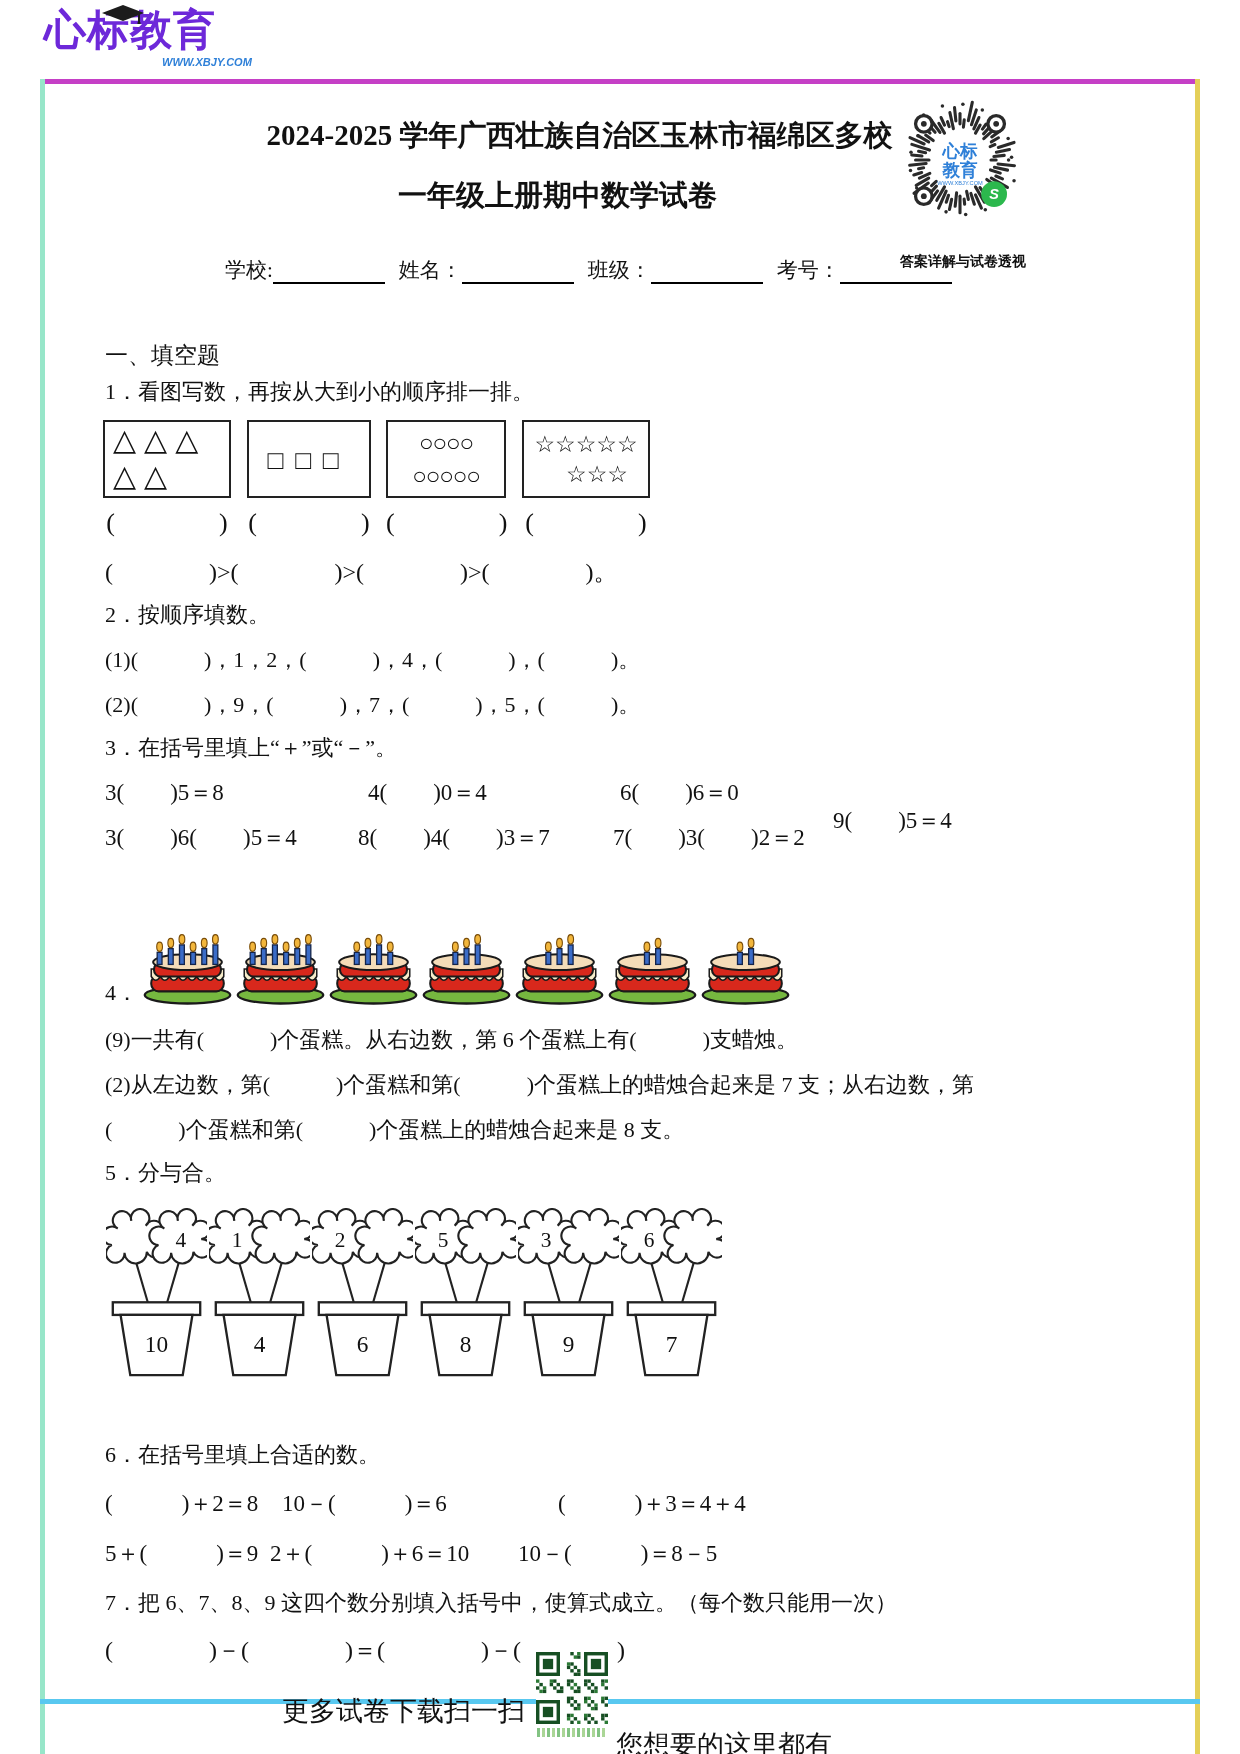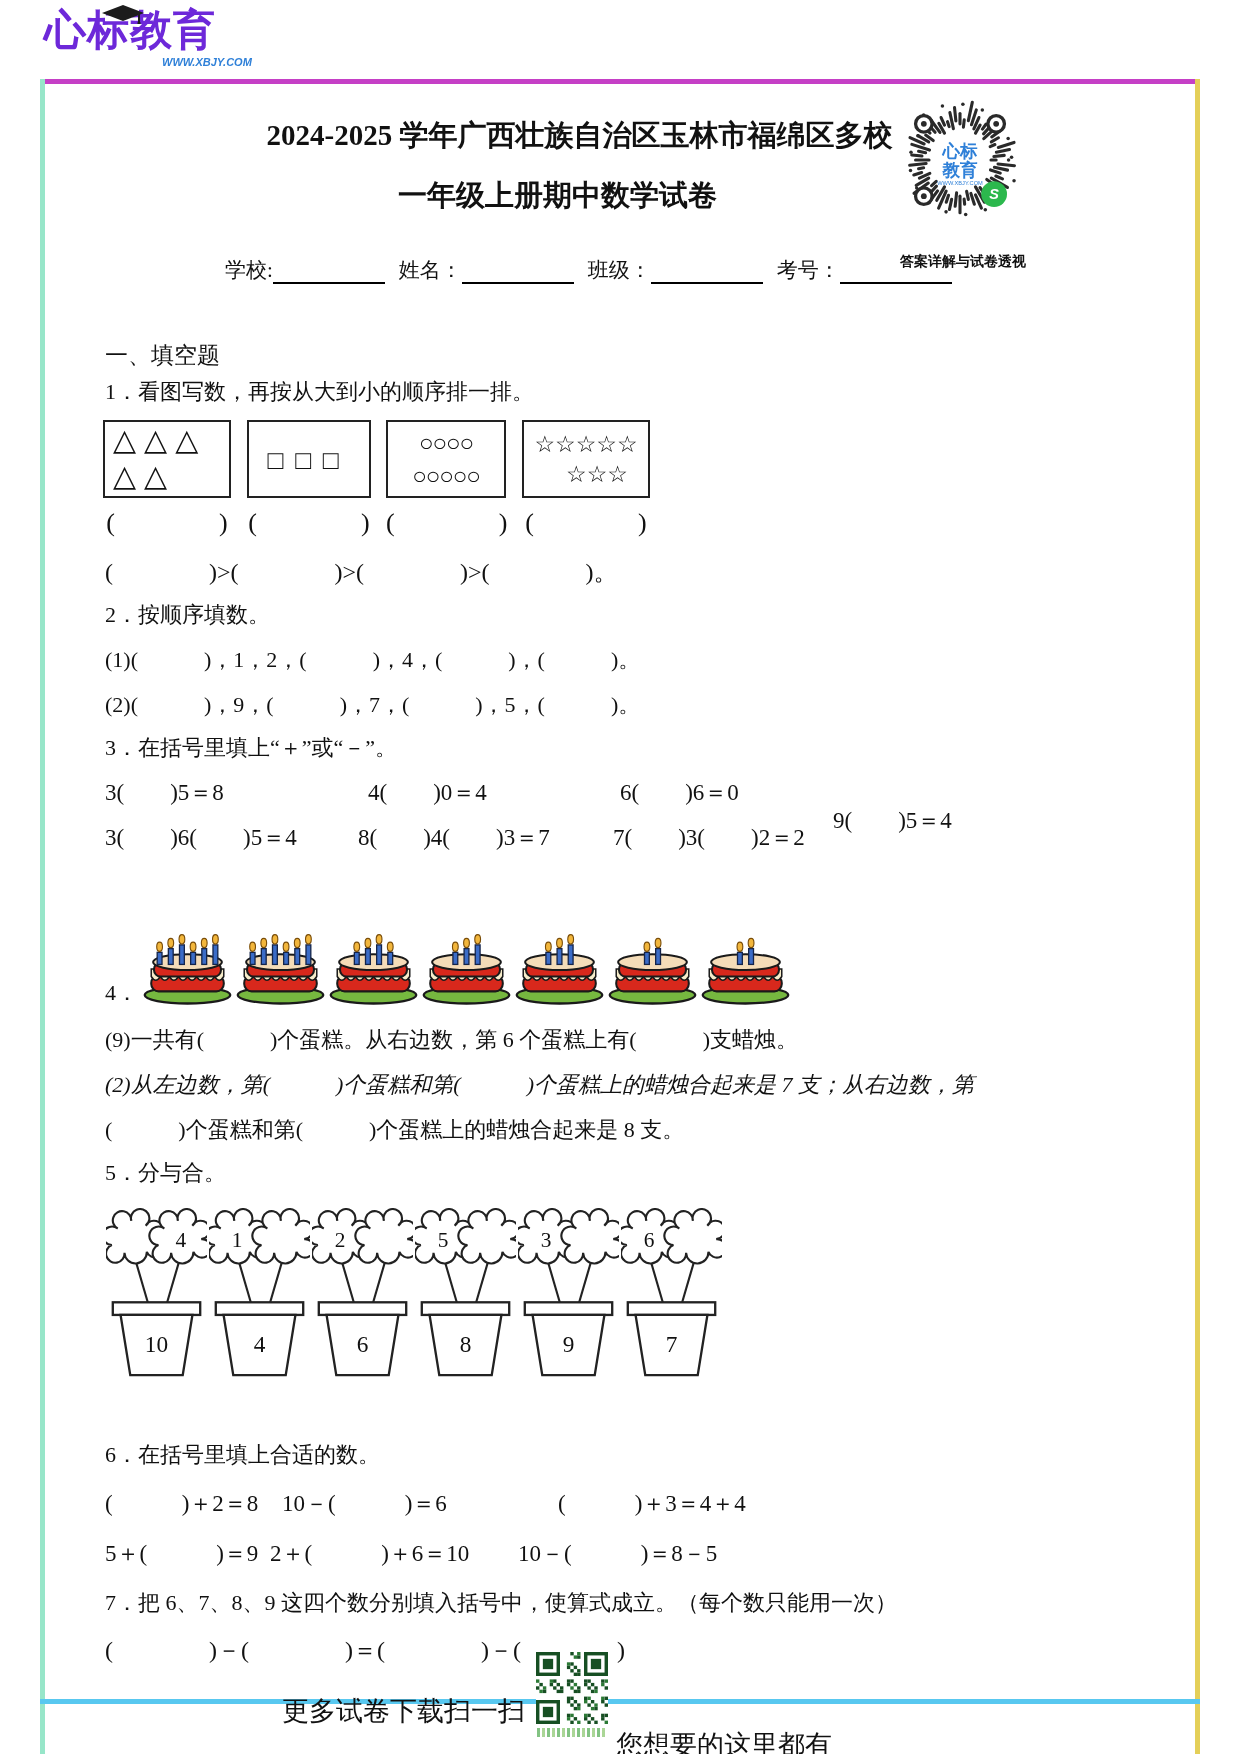--- a/index.html
+++ b/index.html
@@ -321,21 +321,21 @@
     <path d="M11 46 q4.9 8 9.75 0 q4.9 8 9.75 0 q4.9 8 9.75 0 q4.9 8 9.75 0 q4.9 8 9.75 0 q4.9 8 9.75 0 q4.9 8 9.75 0 q4.9 8 9.75 0 l0 -8 l-78 0 Z" fill="#f6ecca" stroke="#1a1a1a" stroke-width="1.6"></path>
     <rect x="14" y="31" width="72" height="15" rx="7" fill="#d8281c" stroke="#1a1a1a" stroke-width="2.2"></rect>
     <ellipse cx="50" cy="30.5" rx="37" ry="8.5" fill="#f4dcb8" stroke="#1a1a1a" stroke-width="2.2"></ellipse>
     <rect x="41.4" y="20" width="5.2" height="13" fill="#3b6cc7" stroke="#14244a" stroke-width="1.4"></rect>
         <ellipse cx="44" cy="14" rx="3.1" ry="5" fill="#f2b63c" stroke="#7a4d08" stroke-width="1.2"></ellipse>
         <rect x="53.4" y="16" width="5.2" height="17" fill="#3b6cc7" stroke="#14244a" stroke-width="1.4"></rect>
         <ellipse cx="56" cy="10" rx="3.1" ry="5" fill="#f2b63c" stroke="#7a4d08" stroke-width="1.2"></ellipse>
       </svg>
     </div>
   <div class="abs stem" style="left:105px;top:1025px;">(9)一共有(　　　)个蛋糕。从右边数，第 6 个蛋糕上有(　　　)支蜡烛。</div>
-  <div class="abs stem" style="left:105px;top:1070px;font-style:italic;">(2)从左边数，第(　　　)个蛋糕和第(　　　)个蛋糕上的蜡烛合起来是 7 支；从右边数，第</div>
+  <div class="abs stem" style="left:105px;top:1070px;">(2)从左边数，第(　　　)个蛋糕和第(　　　)个蛋糕上的蜡烛合起来是 7 支；从右边数，第</div>
   <div class="abs stem" style="left:105px;top:1115px;">(　　　)个蛋糕和第(　　　)个蛋糕上的蜡烛合起来是 8 支。</div>
 
   <div class="abs stem" style="left:105px;top:1158px;">5．分与合。</div>
   <div class="pots-row" id="pots">
       <svg width="101" height="175" viewBox="0 0 104 178">
     <line x1="29" y1="48" x2="43" y2="96" stroke="#222" stroke-width="2.2"></line>
     <line x1="77" y1="48" x2="63" y2="96" stroke="#222" stroke-width="2.2"></line>
     <path d="M 6 37 A 9.5 9.5 0 1 1 12 20 A 9.5 9.5 0 1 1 26 12 A 9.5 9.5 0 1 1 41 17 A 9.5 9.5 0 1 1 50 31 A 9.5 9.5 0 1 1 42 44 A 9.5 9.5 0 1 1 19 45 A 9.5 9.5 0 1 1 6 37 Z" fill="#fff" stroke="#222" stroke-width="2.2"></path>
     <path d="M 54 37 A 9.5 9.5 0 1 1 60 20 A 9.5 9.5 0 1 1 74 12 A 9.5 9.5 0 1 1 89 17 A 9.5 9.5 0 1 1 98 31 A 9.5 9.5 0 1 1 90 44 A 9.5 9.5 0 1 1 67 45 A 9.5 9.5 0 1 1 54 37 Z" fill="#fff" stroke="#222" stroke-width="2.2"></path>
     <text x="29" y="39" font-size="22" text-anchor="middle" fill="#111" font-family="Liberation Serif,serif"></text>

